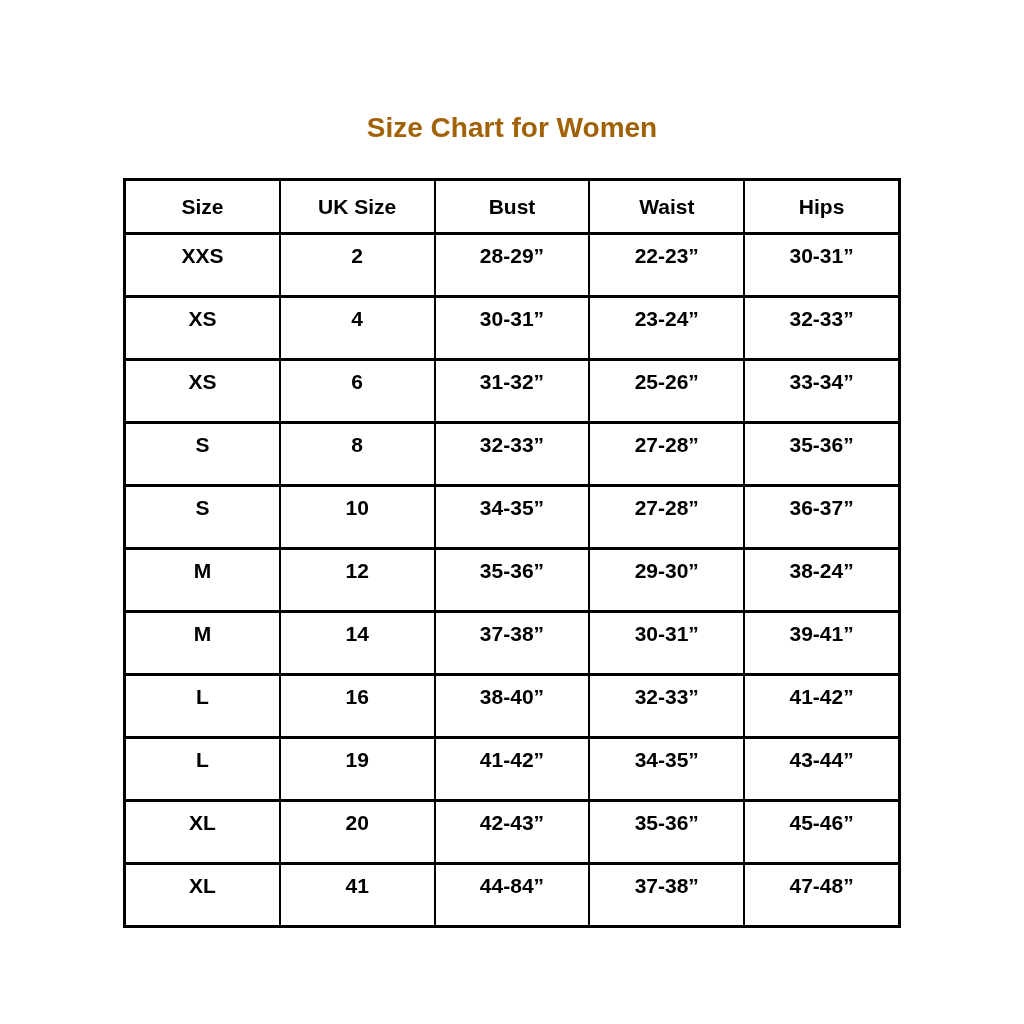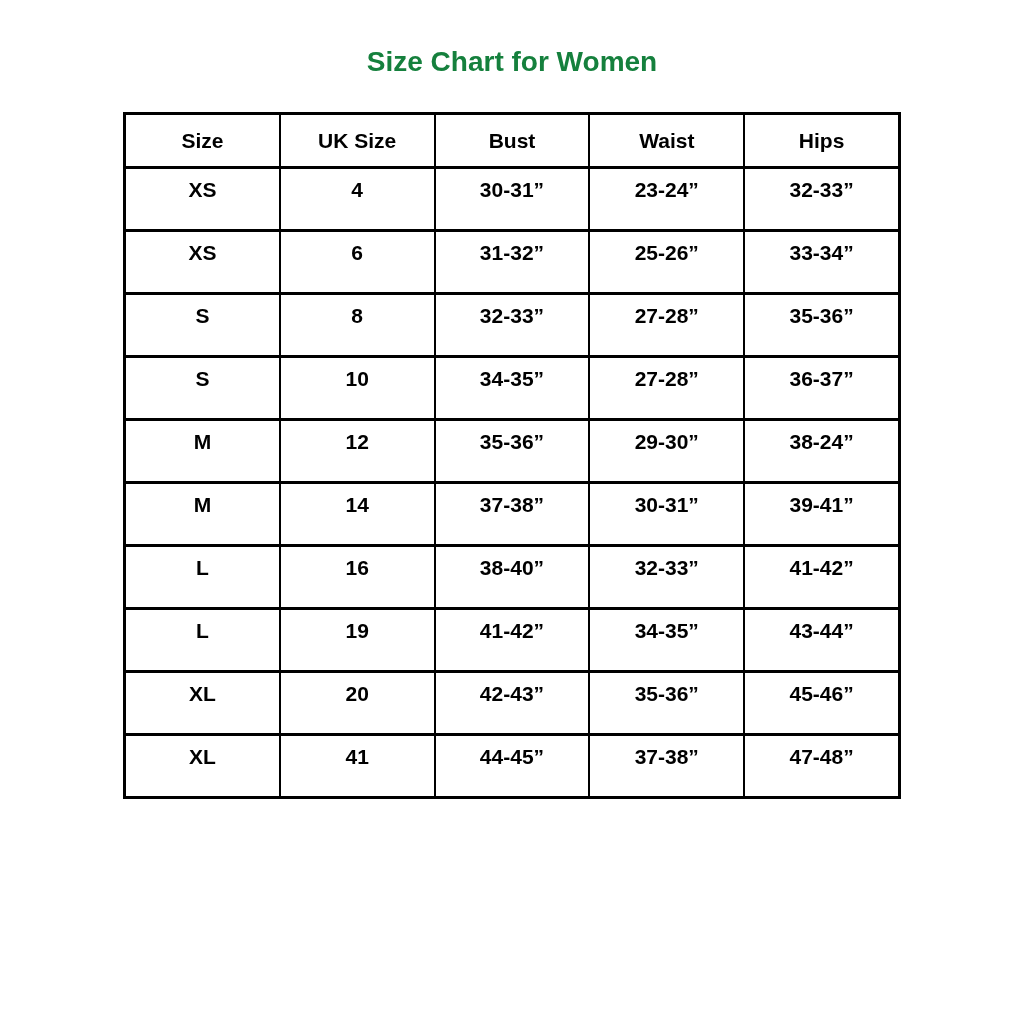--- a/index.html
+++ b/index.html
@@ -13,26 +13,26 @@
     -webkit-font-smoothing: antialiased;
   }
   .page {
     width: 1024px;
     height: 1024px;
     background: #ffffff;
     overflow: hidden;
   }
   .title {
     margin: 0;
-    padding-top: 46px;
+    padding-top: 112px;
     text-align: center;
     font-size: 28px;
     font-weight: 700;
     letter-spacing: 0px;
-    color: #15803d;
+    color: #a16207;
   }
   table.size-table {
     border-collapse: collapse;
     table-layout: fixed;
     width: 778px;
     margin: 34px auto 0 auto;
     border: 3px solid #000000;
     background: #86efac;
   }
   table.size-table th,
@@ -70,20 +70,27 @@
     <thead>
       <tr>
         <th>Size</th>
         <th>UK Size</th>
         <th>Bust</th>
         <th>Waist</th>
         <th>Hips</th>
       </tr>
     </thead>
     <tbody>
+      <tr>
+        <td>XXS</td>
+        <td>2</td>
+        <td>28-29”</td>
+        <td>22-23”</td>
+        <td>30-31”</td>
+      </tr>
       <tr>
         <td>XS</td>
         <td>4</td>
         <td>30-31”</td>
         <td>23-24”</td>
         <td>32-33”</td>
       </tr>
       <tr>
         <td>XS</td>
         <td>6</td>
@@ -136,20 +143,20 @@
       <tr>
         <td>XL</td>
         <td>20</td>
         <td>42-43”</td>
         <td>35-36”</td>
         <td>45-46”</td>
       </tr>
       <tr>
         <td>XL</td>
         <td>41</td>
-        <td>44-45”</td>
+        <td>44-84”</td>
         <td>37-38”</td>
         <td>47-48”</td>
       </tr>
     </tbody>
   </table>
 
 </div>
 
 </body></html>

